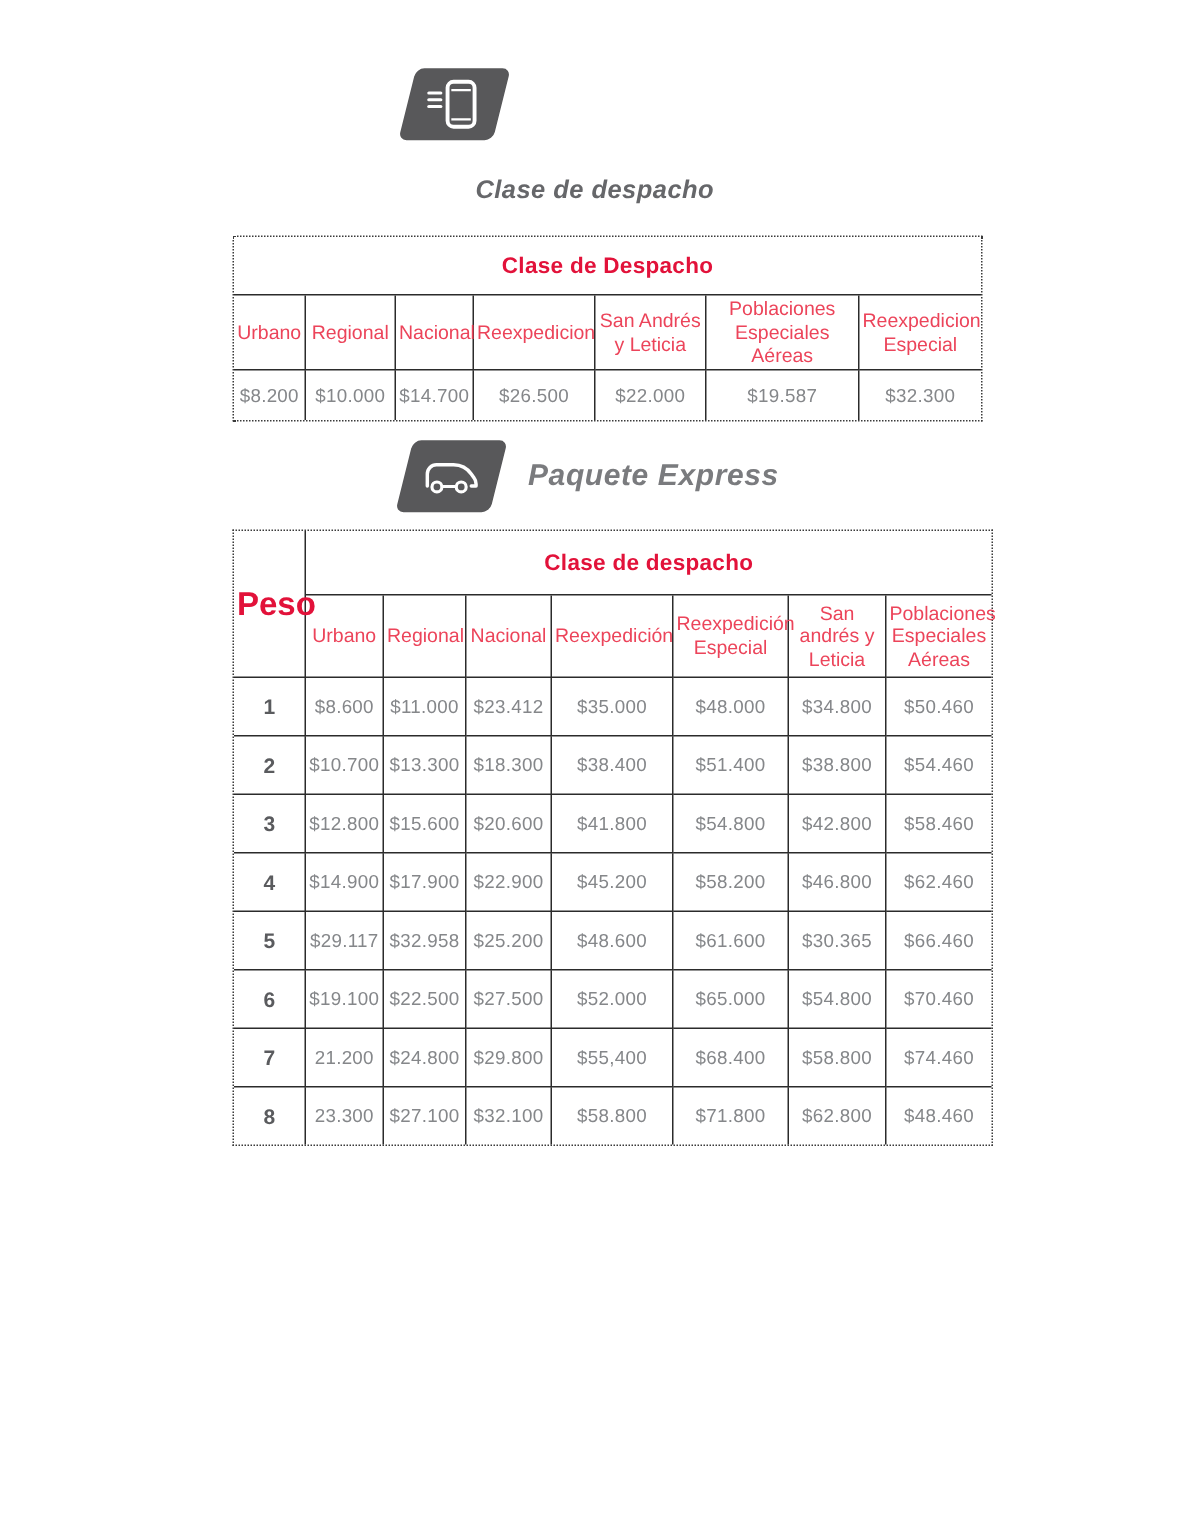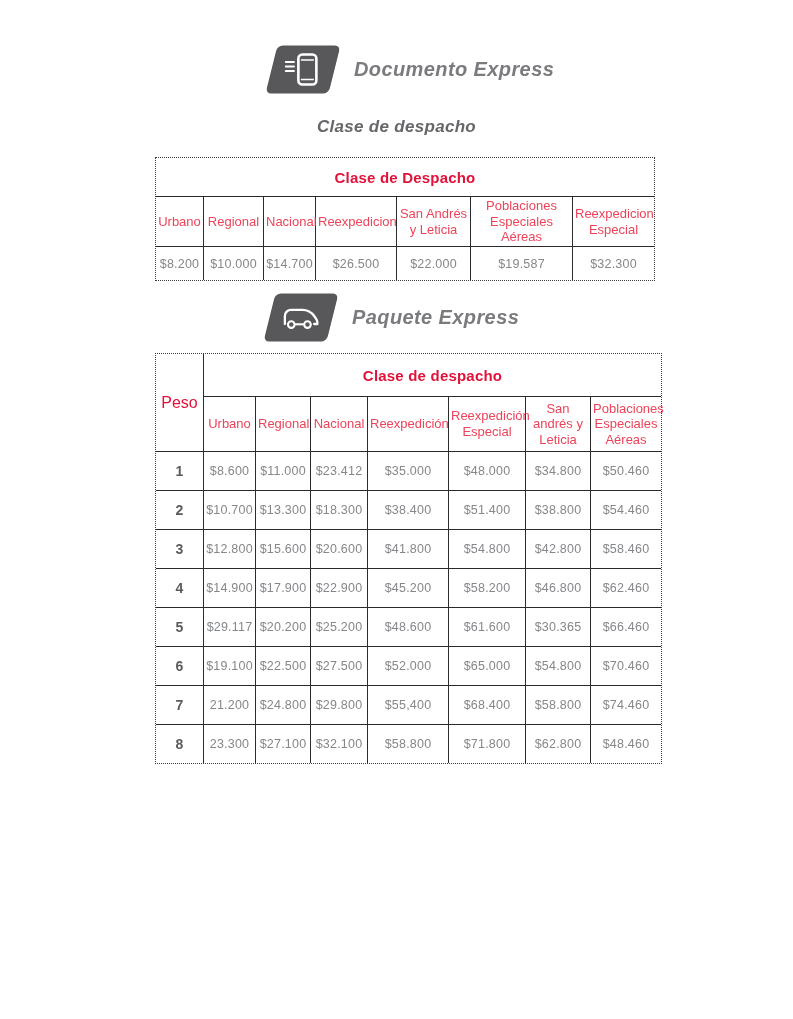--- a/index.html
+++ b/index.html
@@ -54,40 +54,39 @@
   #t1 .title-row td { height:36px; }
   #t1 .head-row th { height:47px; }
   #t1 .val-row td { height:31px; }
 
   
   #t2 { left:155px; top:353px; width:505px; }
   #t2 .title-row td { height:40px; }
   #t2 .head-row th { height:52px; }
   #t2 tbody td { height:36px; }
   th.peso-head {
-    font-weight:normal; font-size:16px; color:#e2123a;
+    font-weight:bold; font-size:22px; color:#e2123a;
     border-right:1px solid #2b2b2b; border-bottom:1px solid #2b2b2b;
   }
   td.peso-num { font-weight:bold; font-size:14px; color:#5a5b5e; }
 </style>
 </head>
 <body>
 
 <div class="brand-row" style="left:272px; top:46px;">
   <div class="logo-plate">
     <svg width="42" height="38" viewBox="0 0 42 38">
       <rect x="16.5" y="3.5" width="18" height="30" rx="4" fill="none" stroke="#ffffff" stroke-width="2.6"></rect>
       <line x1="19" y1="9" x2="32" y2="9" stroke="#ffffff" stroke-width="1.5"></line>
       <line x1="19" y1="28.5" x2="32" y2="28.5" stroke="#ffffff" stroke-width="1.5"></line>
       <line x1="4" y1="11" x2="12" y2="11" stroke="#ffffff" stroke-width="2.1" stroke-linecap="round"></line>
       <line x1="4" y1="15.5" x2="12" y2="15.5" stroke="#ffffff" stroke-width="2.1" stroke-linecap="round"></line>
       <line x1="4" y1="20" x2="12" y2="20" stroke="#ffffff" stroke-width="2.1" stroke-linecap="round"></line>
     </svg>
   </div>
-  <div class="brand-text">Documento Express</div>
 </div>
 
 <div class="section-title">Clase de despacho</div>
 
 <table class="rate" id="t1">
   <colgroup>
     <col style="width:48px">
       <col style="width:60px">
       <col style="width:52px">
       <col style="width:81px">
@@ -194,21 +193,21 @@
       <td class="val vline hline">$17.900</td>
       <td class="val vline hline">$22.900</td>
       <td class="val vline hline">$45.200</td>
       <td class="val vline hline">$58.200</td>
       <td class="val vline hline">$46.800</td>
       <td class="val hline">$62.460</td>
     </tr>
     <tr>
       <td class="peso-num vline hline">5</td>
       <td class="val vline hline">$29.117</td>
-      <td class="val vline hline">$20.200</td>
+      <td class="val vline hline">$32.958</td>
       <td class="val vline hline">$25.200</td>
       <td class="val vline hline">$48.600</td>
       <td class="val vline hline">$61.600</td>
       <td class="val vline hline">$30.365</td>
       <td class="val hline">$66.460</td>
     </tr>
     <tr>
       <td class="peso-num vline hline">6</td>
       <td class="val vline hline">$19.100</td>
       <td class="val vline hline">$22.500</td>

